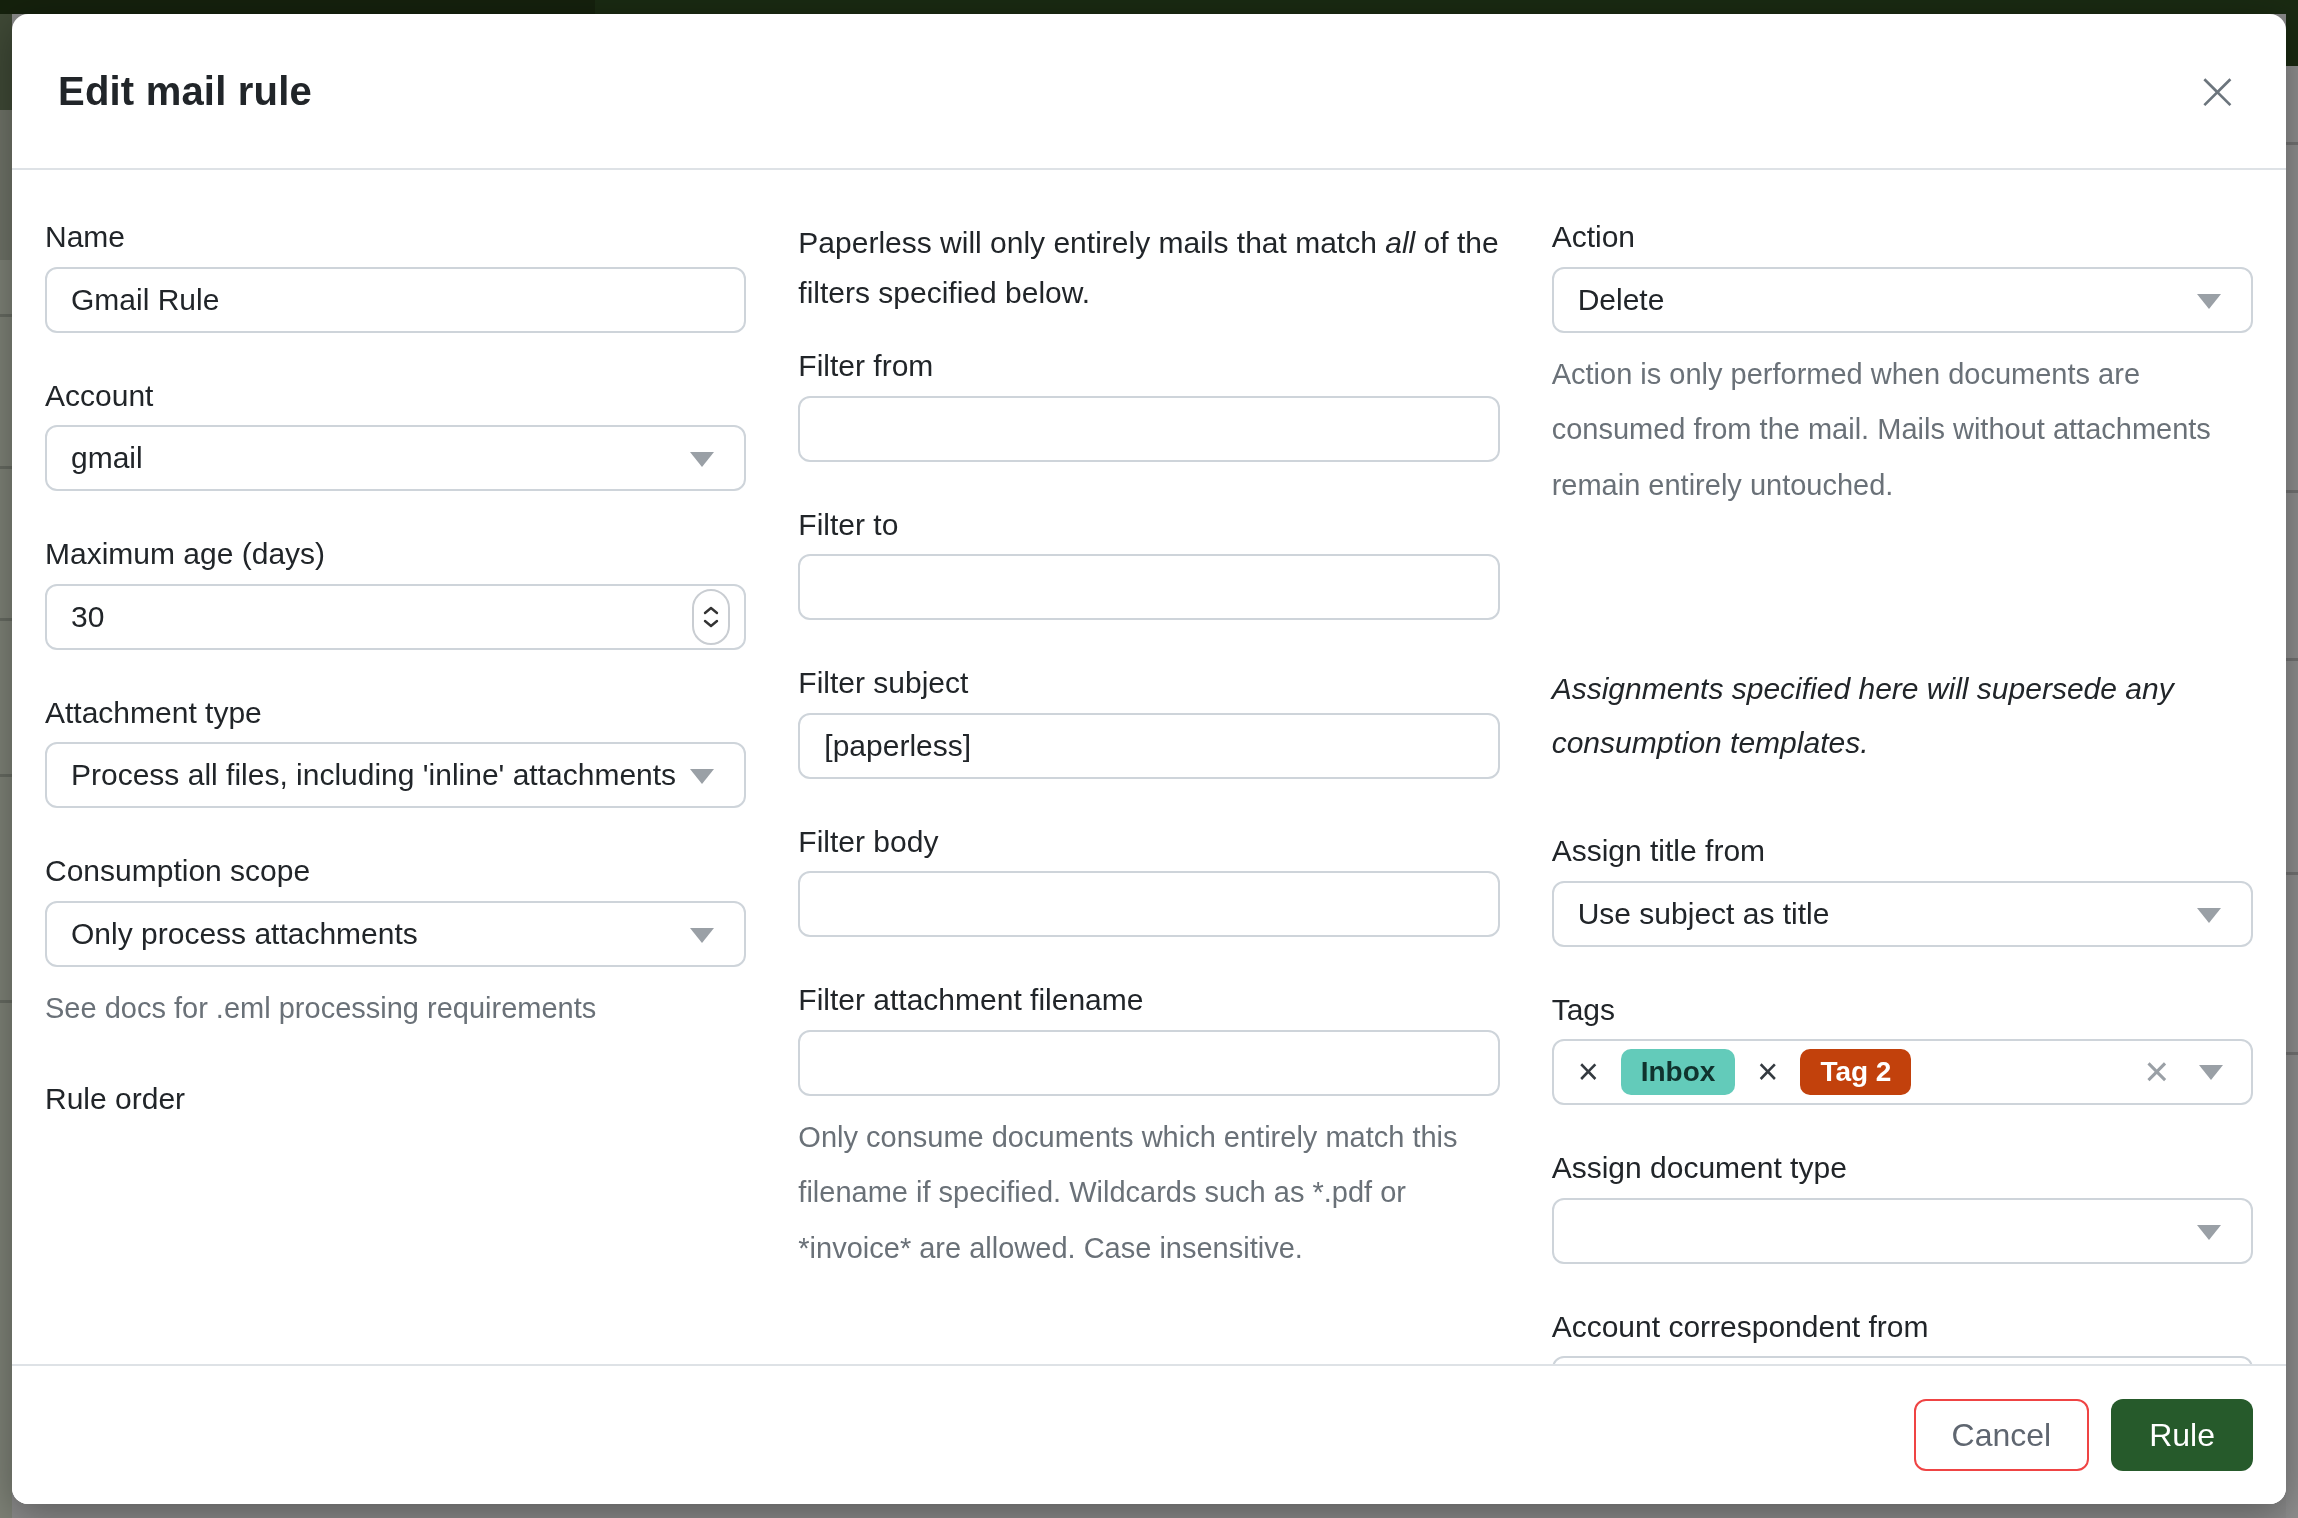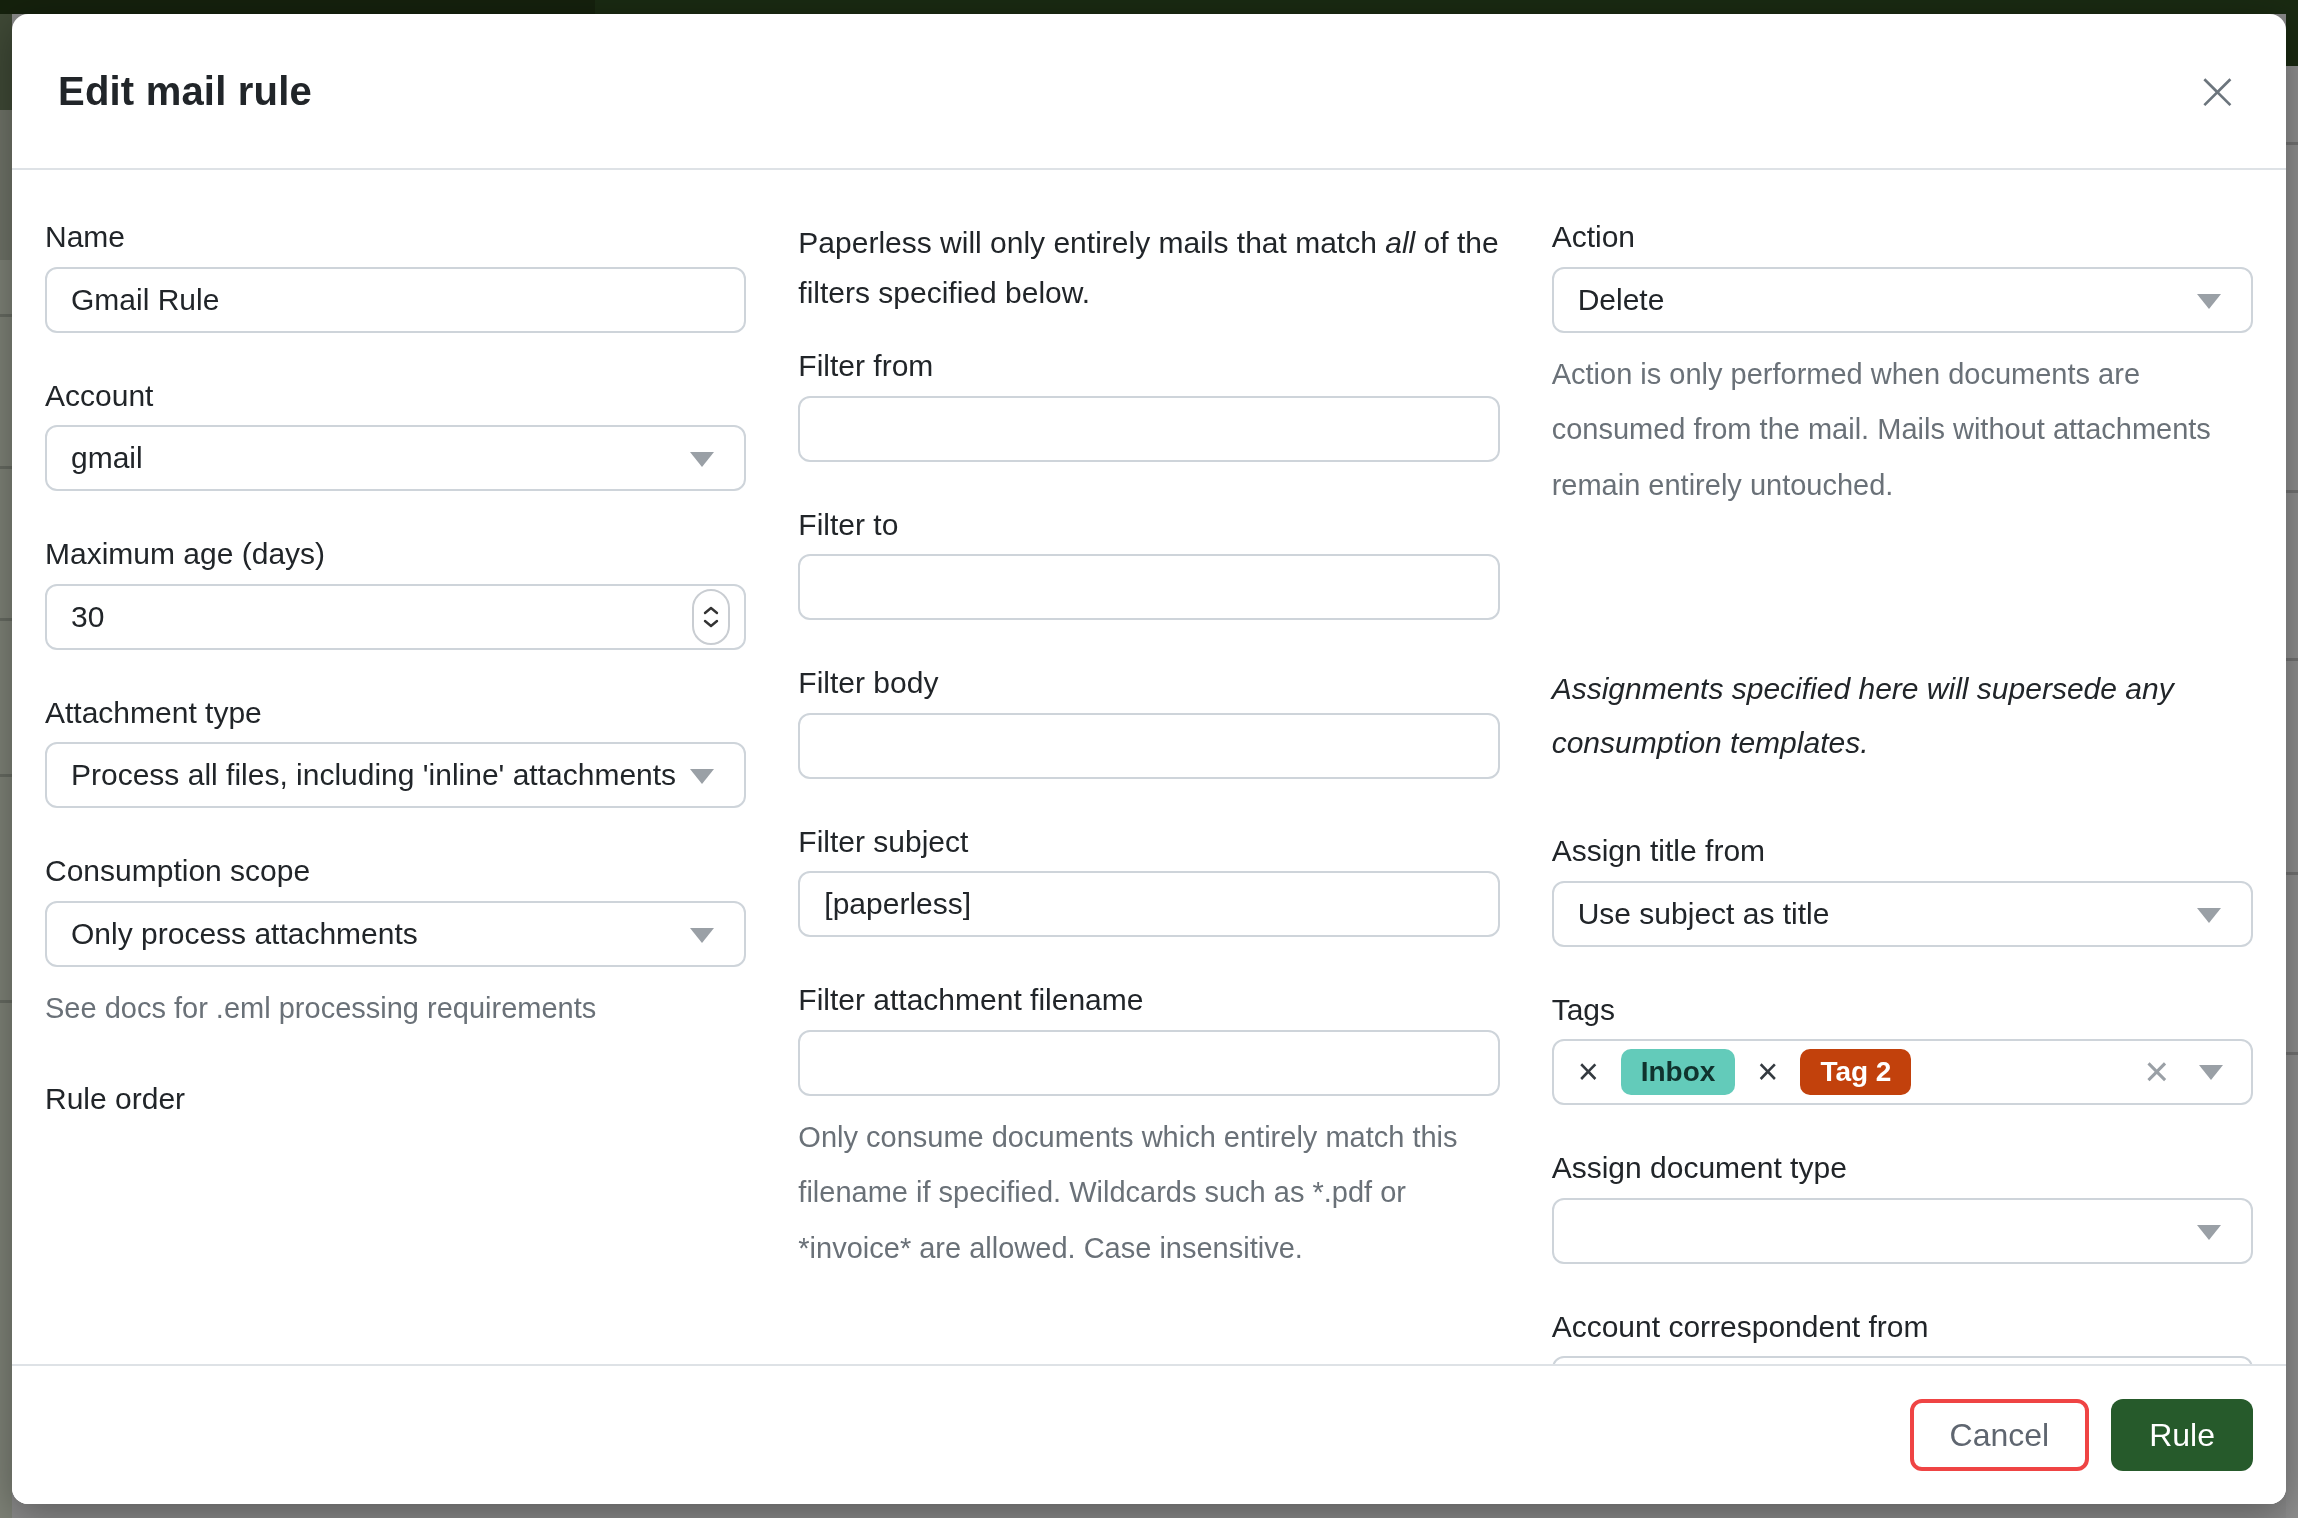--- a/index.html
+++ b/index.html
@@ -85,21 +85,21 @@
   .ng-icons{position:absolute;right:28px;top:50%;transform:translateY(-50%);display:flex;align-items:center;gap:30px;}
   .ng-clear{font-size:42px;color:#9aa0a6;line-height:1;cursor:pointer;}
   .ng-caret{width:0;height:0;border-left:12px solid transparent;border-right:12px solid transparent;border-top:15px solid #9aa0a6;cursor:pointer;}
   
   .modal-footer{
     position:absolute;left:0;right:0;bottom:0;height:140px;
     border-top:2px solid #dee2e6;background:#fff;
     display:flex;align-items:center;justify-content:flex-end;gap:22px;padding:0 33px;
   }
   .btn{height:72px;border-radius:12px;font-family:inherit;font-size:32px;cursor:pointer;}
-  .btn-cancel{background:#fff;border:4px solid #ef4444;color:#5f6670;padding:0 36px;}
+  .btn-cancel{background:#fff;border:2px solid #ef4444;color:#5f6670;padding:0 36px;}
   .btn-save{background:var(--accent);border:none;color:#fff;padding:0 38px;}
   .spacer-after-action-help{height:104px;}
   .italic-gap{margin-bottom:62px;}
   .intro{margin-bottom:30px;}
 </style>
 </head>
 <body>
 
 <div class="nav-left"></div>
 <div class="nav-right"></div>
@@ -198,30 +198,30 @@
       </div>
 
       <div class="group">
         <div class="lbl">Filter to</div>
         <div class="ctl">
           <input value="" style="">
         </div>
       </div>
 
       <div class="group">
+        <div class="lbl">Filter subject</div>
+        <div class="ctl">
+          <input value="[paperless]" style="">
+        </div>
+      </div>
+
+      <div class="group">
         <div class="lbl">Filter body</div>
         <div class="ctl">
           <input value="" style="">
-        </div>
-      </div>
-
-      <div class="group">
-        <div class="lbl">Filter subject</div>
-        <div class="ctl">
-          <input value="[paperless]" style="">
         </div>
       </div>
 
       <div class="group">
         <div class="lbl">Filter attachment filename</div>
         <div class="ctl">
           <input value="" style="">
         </div>
         <div class="help">Only consume documents which entirely match this filename if specified. Wildcards such as *.pdf or *invoice* are allowed. Case insensitive.</div>
       </div>

